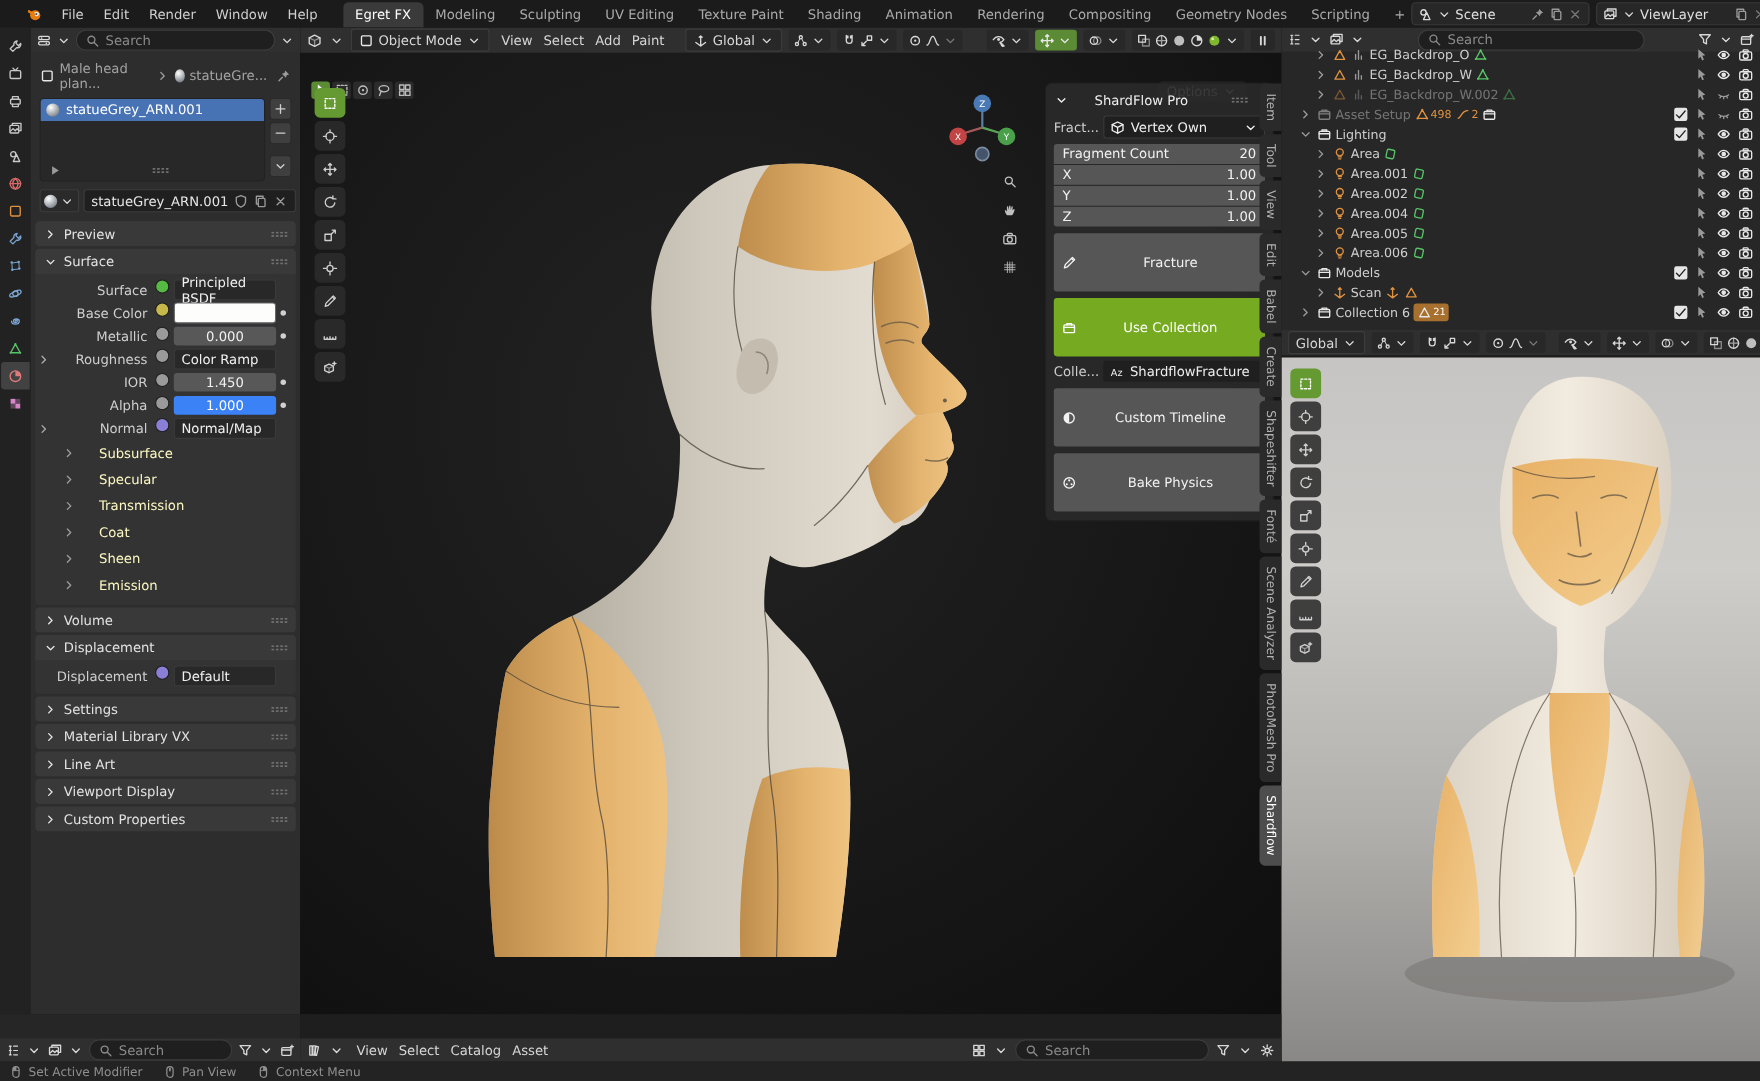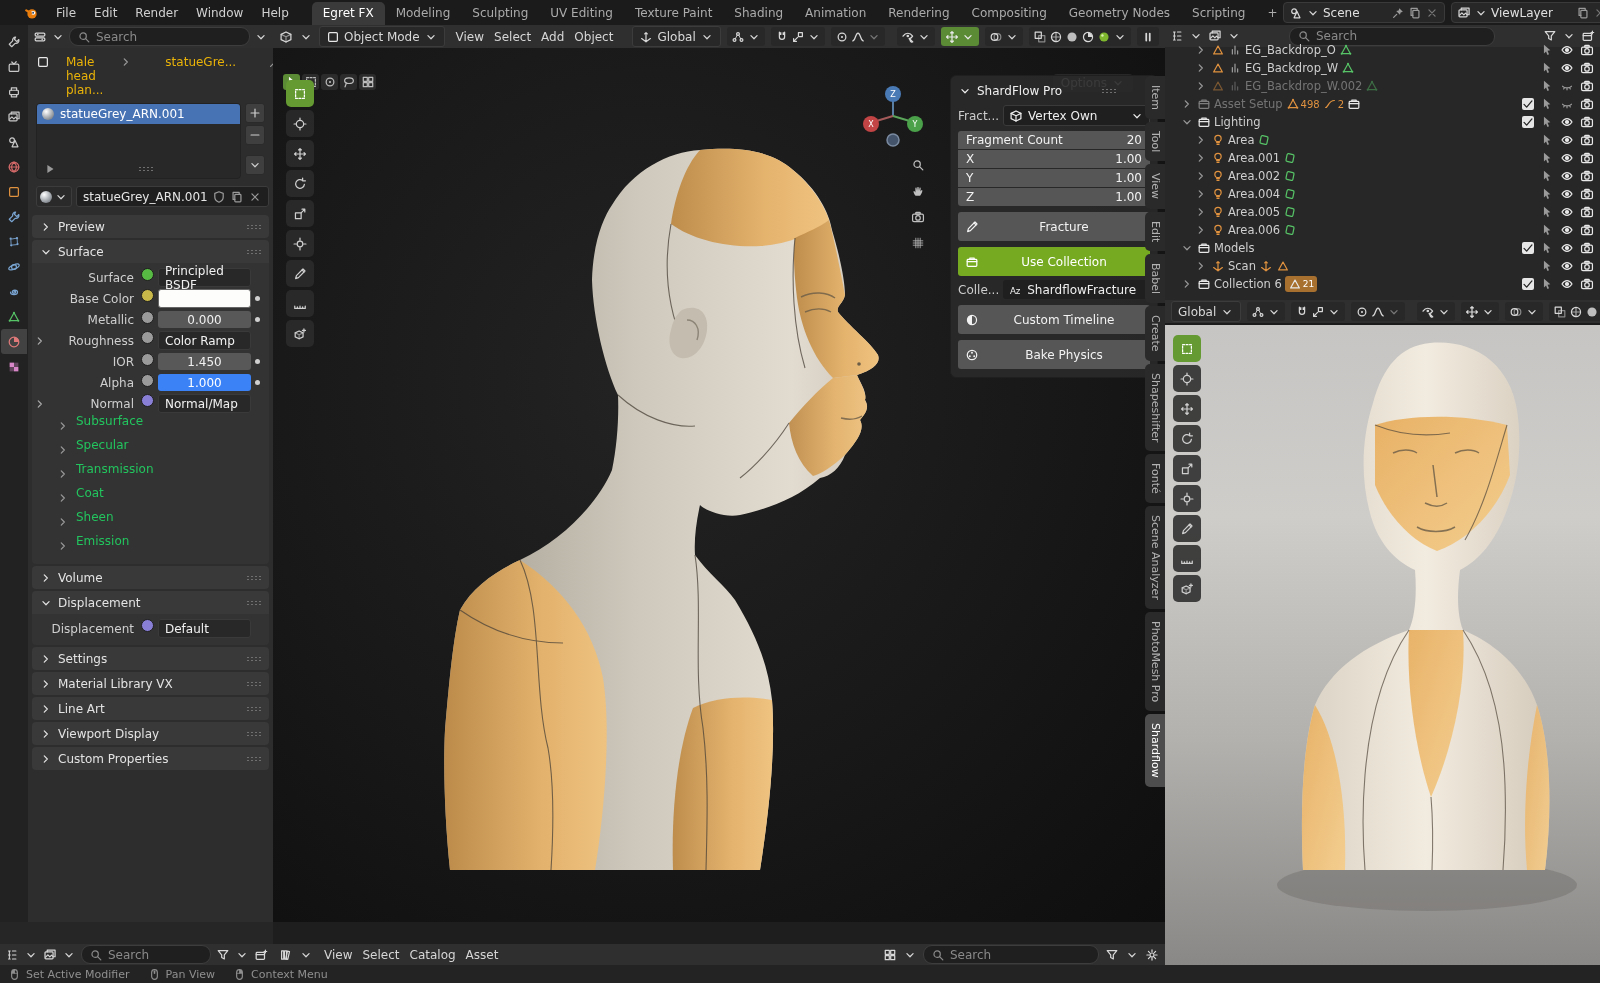--- a/index.html
+++ b/index.html
@@ -23,21 +23,21 @@
   .selector .sel-label{flex:1;color:#e0e0e0}
   
   .props{position:absolute;left:0;top:25px;width:273px;height:897px;background:#2d2d2d;display:flex}
   .props-side{width:28px;background:#222222;display:flex;flex-direction:column;align-items:center;padding-top:4px}
   .ptab{width:26px;height:25px;display:flex;align-items:center;justify-content:center;border-radius:3px 0 0 3px}
   .ptab.active{background:#424242}
   .props-main{flex:1;display:flex;flex-direction:column;overflow:hidden}
   .props-header{height:23px;background:#2f2f2f;display:flex;align-items:center;gap:4px;padding:0 5px}
   .search{flex:1;display:flex;align-items:center;gap:5px;background:#1f1f1f;border:1px solid #3d3d3d;
           border-radius:9px;height:17px;padding:0 7px;color:#8a8a8a}
-  .crumb{display:flex;align-items:flex-start;gap:16px;padding:7px 8px 6px;color:#eab308}
+  .crumb{display:flex;align-items:center;gap:4px;padding:7px 8px 6px;color:#a3a3a3}
   .crumb .spacer{flex:1}
   .slotwrap{display:flex;padding:0 8px;gap:4px}
   .slotbox{flex:1;background:#282828;border:1px solid #222;border-radius:4px;height:74px;position:relative}
   .slot{display:flex;align-items:center;gap:6px;height:20px;border-radius:3px 3px 0 0;padding:0 5px;color:#fff}
   .slot.selected{background:#4772b3}
   .ball{width:12px;height:12px;border-radius:50%;background:radial-gradient(circle at 35% 30%,#ffffff,#9aa0a6 60%,#5b5f66)}
   .slotfooter{position:absolute;left:0;right:0;bottom:2px;display:flex;align-items:center;padding:0 6px}
   .grip{width:16px;height:6px;background:radial-gradient(circle,#6f6f6f 0.9px,transparent 1px);background-size:4px 3px;margin:0 auto}
   .slotbtns{display:flex;flex-direction:column;gap:2px}
   .sq-btn{width:18px;height:18px;background:#3f3f3f;border:1px solid #2a2a2a;border-radius:3px;
@@ -55,21 +55,21 @@
   .plabel{width:86px;text-align:right;margin-right:7px;color:#cfcfcf;white-space:nowrap}
   .pwidget{flex:1;display:flex;align-items:flex-start;gap:4px;min-width:0}
   .socket{width:11px;height:11px;border-radius:50%;border:1px solid #1e1e1e;flex:none}
   .wfield{flex:1;height:17px;border-radius:3px;display:flex;align-items:center;justify-content:center;color:#f1f1f1}
   .wslider{background:#585858}
   .wdrop{background:#282828;border:1px solid #3a3a3a;justify-content:flex-start;padding:0 6px}
   .wgreen{background:#3b82f6;color:#fff}
   .wcolor{background:#fdfdfb;border:1px solid #666}
   .adot{width:12px;display:flex;justify-content:center}
   .adot i{width:5px;height:5px;border-radius:50%;background:#d0d0d0;display:block}
-  .subrow{display:flex;gap:6px;height:24px;padding-left:24px;color:#22c55e}
+  .subrow{display:flex;align-items:center;gap:20px;height:24px;padding-left:24px;color:#fef9c3}
   
   .vp1{position:absolute;left:273px;top:25px;width:892px;height:897px;background:#151515}
   .vp-header{position:absolute;left:0;top:0;right:0;height:23px;background:#2f2f2f;display:flex;
              align-items:center;gap:6px;padding:0 6px;z-index:30}
   .vp-menu{padding:0 5px;color:#d6d6d6}
   .modedrop{display:flex;align-items:center;gap:4px;background:#282828;border:1px solid #3c3c3c;border-radius:3px;height:19px;padding:0 6px}
   .hgrp{display:flex;align-items:center;gap:2px;background:#282828;border-radius:3px;height:19px;padding:0 4px}
   .vp-canvas{position:absolute;left:0;top:23px;right:0;bottom:0;
      background:radial-gradient(ellipse at 42% 38%,#232323 0%,#181818 55%,#0e0e0e 100%)}
   .selmodes{position:absolute;left:10px;top:26px;display:flex;gap:2px;z-index:25}
@@ -78,30 +78,30 @@
   .options-btn{position:absolute;top:26px;display:flex;align-items:center;gap:4px;background:#2b2b2bd9;
      border-radius:4px;height:18px;padding:0 8px;color:#d8d8d8;z-index:25}
   .toolcol{position:absolute;display:flex;flex-direction:column;gap:3px;z-index:25}
   .toolbtn{width:28px;height:27px;background:#2b2b2bE0;border-radius:5px;display:flex;align-items:center;justify-content:center;color:#cfcfcf}
   .toolbtn.active{background:#659a33;color:#fff}
   .navgizmo{position:absolute;z-index:24}
   .navcol{position:absolute;display:flex;flex-direction:column;gap:12px;z-index:24;color:#c0c0c0}
   
   .shard{position:absolute;left:677px;top:27px;width:192px;background:#2a2a2ae8;border:1px solid #1f1f1f;
          border-radius:6px;padding:5px 7px 8px;z-index:26}
-  .shard-title{display:flex;align-items:center;gap:5px;color:#efefef;height:20px}
+  .shard-title{display:flex;align-items:center;gap:23px;color:#efefef;height:20px}
   .shard-title .grip{margin-left:auto}
   .srow{display:flex;align-items:center;gap:4px;margin-top:4px}
   .slab{color:#cdcdcd;white-space:nowrap}
   .sdrop{flex:1;display:flex;align-items:center;gap:5px;background:#1f1f1f;border:1px solid #3a3a3a;border-radius:3px;height:19px;padding:0 5px;color:#eee}
   .sfields{margin-top:5px;display:flex;flex-direction:column;gap:1px}
   .sfield{display:flex;align-items:center;background:#565656;height:18px;padding:0 8px;color:#f2f2f2}
   .sfield:first-child{border-radius:3px 3px 0 0}.sfield:last-child{border-radius:0 0 3px 3px}
   .sfield .lab{flex:1}
-  .sbtn{display:flex;align-items:center;margin-top:6px;background:#565656;border-radius:3px;height:21px;color:#f2f2f2;padding:4px 7px;gap:6px}
+  .sbtn{display:flex;align-items:center;margin-top:6px;background:#565656;border-radius:3px;height:21px;color:#f2f2f2;padding:16px 7px;gap:6px}
   .sbtn .lab{flex:1;text-align:center}
   .sbtn.green{background:#76ab21;color:#fff}
   .stext{display:flex;align-items:center;gap:4px;margin-top:4px}
   .stextfield{flex:1;display:flex;align-items:center;gap:4px;background:#1f1f1f;border-radius:3px;height:19px;padding:0 6px;color:#eee}
   
   .side-tabs{position:absolute;right:0;top:28px;display:flex;flex-direction:column;gap:3px;z-index:27}
   .stab{writing-mode:vertical-rl;width:20px;display:flex;align-items:center;justify-content:center;
         background:#2a2a2a;color:#b2b2b2;border-radius:5px 0 0 5px;font-size:11px;padding:9px 0}
   .stab.active{background:#4d4d4d;color:#fff}
   
@@ -755,21 +755,21 @@
         <span class="ic">
             <svg width="14" height="14" viewBox="0 0 16 16" fill="none" stroke="currentColor" stroke-width="1.4" stroke-linecap="round" stroke-linejoin="round">
               <path d="M4.5 6.5 8 10l3.5-3.5"></path>
             </svg>
           </span>
       </div>
       <nav id="vp1-menus" style="display:flex">
           <span class="vp-menu">View</span>
           <span class="vp-menu">Select</span>
           <span class="vp-menu">Add</span>
-          <span class="vp-menu">Object</span>
+          <span class="vp-menu">Paint</span>
         </nav>
       <div class="modedrop" style="margin-left:8px">
         <span class="ic">
             <svg width="14" height="14" viewBox="0 0 16 16" fill="none" stroke="currentColor" stroke-width="1.4" stroke-linecap="round" stroke-linejoin="round">
               <path d="M8 13.5V3M8 13.5 3 9.8M8 13.5 13 9.8M8 3 6.5 4.5M8 3 9.5 4.5"></path>
             </svg>
           </span>
         <span>Global</span>
         <span class="ic">
             <svg width="14" height="14" viewBox="0 0 16 16" fill="none" stroke="currentColor" stroke-width="1.4" stroke-linecap="round" stroke-linejoin="round">

